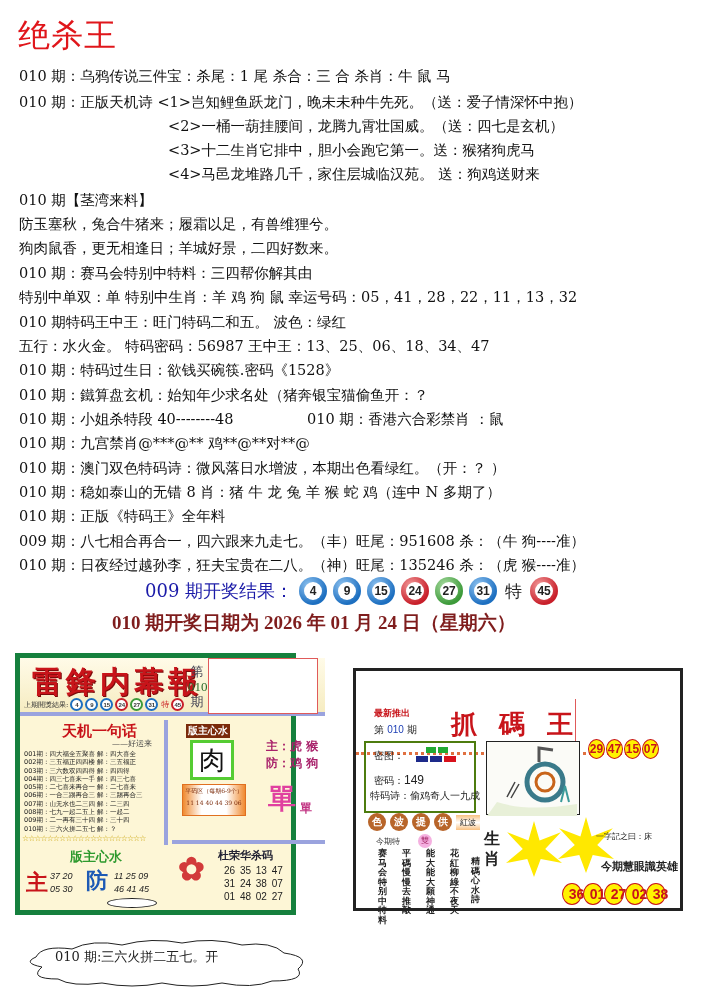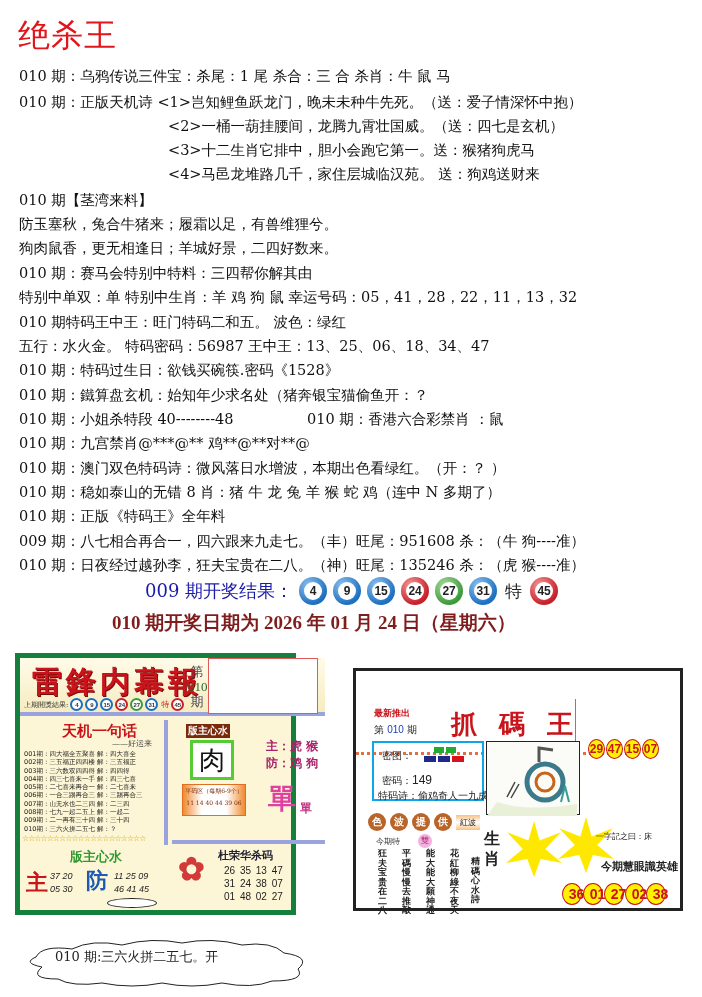--- a/index.html
+++ b/index.html
@@ -51,21 +51,21 @@
   .dr-nums { position: absolute; left: 52px; top: 20px; font-size: 10px; line-height: 13px; color: #222; font-family: "Liberation Sans", sans-serif; word-spacing: 2px; }
 
   
   .poster-r { position: absolute; left: 353px; top: 668px; width: 330px; height: 243px; background: #fff; border: 3px solid #222; }
   .pr-head { position: absolute; left: 0; top: 0; width: 272px; height: 56px; border-bottom: 3px dotted #e07040; margin-top: 28px; }
   .pr-latest { position: absolute; left: 18px; top: 8px; font-size: 9px; color: #c8141a; font-weight: bold; }
   .pr-issue { position: absolute; left: 18px; top: 24px; font-size: 10px; color: #222; }
   .pr-issue span { color: #1d3fb5; font-family: "Liberation Sans", sans-serif; }
   .pr-title { position: absolute; left: 95px; top: 8px; font-size: 26px; color: #c8141a; font-weight: bold; letter-spacing: 22px; }
   .pr-box { position: absolute; left: 219px; top: 0; width: 105px; height: 52px; border-left: 1px solid #e05a5a; background: #fff; }
-  .pr-mi { position: absolute; left: 16px; top: 70px; width: 112px; height: 60px; border: 2px solid #0ea5e9; font-size: 10px; color: #222; }
+  .pr-mi { position: absolute; left: 8px; top: 70px; width: 112px; height: 72px; border: 2px solid #4d7c0f; font-size: 10px; color: #222; }
   .pr-pic { position: absolute; left: 130px; top: 70px; width: 94px; height: 74px; border: 1px solid #222; background: #fbfbf7; }
   .yball { width: 17px; height: 20px; border-radius: 50%; background: #fff200; border: 1.5px solid #c8141a; display: inline-flex; align-items: center; justify-content: center; color: #c8141a; font-size: 12px; font-family: "Liberation Sans", sans-serif; font-weight: bold; margin-right: 1px; }
   .pr-top-balls { position: absolute; left: 232px; top: 68px; display: flex; }
   .pr-wx { position: absolute; left: 226px; top: 90px; width: 92px; height: 58px; border: 2px solid #222; }
   .wx1 { position: absolute; left: 6px; top: 6px; font-size: 11px; color: #b8860b; white-space: nowrap; }
   .wx1 span { color: #c8141a; }
   .wx2 { position: absolute; left: 6px; top: 26px; font-size: 11px; color: #e8c890; white-space: nowrap; letter-spacing: 2px; }
   .sbjg { position: absolute; left: 12px; top: 142px; display: flex; align-items: center; }
   .sb { width: 18px; height: 18px; border-radius: 50%; background: #b8652a; color: #fff; font-size: 10px; display: inline-flex; align-items: center; justify-content: center; margin-right: 4px; font-weight: bold; }
   .sbt { font-size: 8px; color: #222; background: linear-gradient(#f8c080,#fff,#f8c080); padding: 2px 4px; }
@@ -268,21 +268,21 @@
     <span class="sb">色</span>
     <span class="sb">波</span>
     <span class="sb">提</span>
     <span class="sb">供</span>
     <span class="sbt">紅波</span>
   </div>
 
   <div class="jqm">今期特</div>
   <div class="shuang">雙</div>
 
-  <div class="poem" style="left:22px">狂夫宝贵在二八</div>
+  <div class="poem" style="left:22px">赛马会特别中特料</div>
   <div class="poem" style="left:46px">平碼慢慢去推敲</div>
   <div class="poem" style="left:70px">能大能大願神通</div>
   <div class="poem" style="left:94px">花紅柳綠不夜天</div>
   <div class="poem" style="left:115px;top:186px">精碼心水詩</div>
 
   <div class="sx">生肖</div>
   <div class="star" style="left:150px;top:150px"></div>
   <div class="star" style="left:202px;top:146px"></div>
   <div class="yzj">一字記之曰：床</div>
   <div class="jqhy">今期慧眼識英雄</div>

